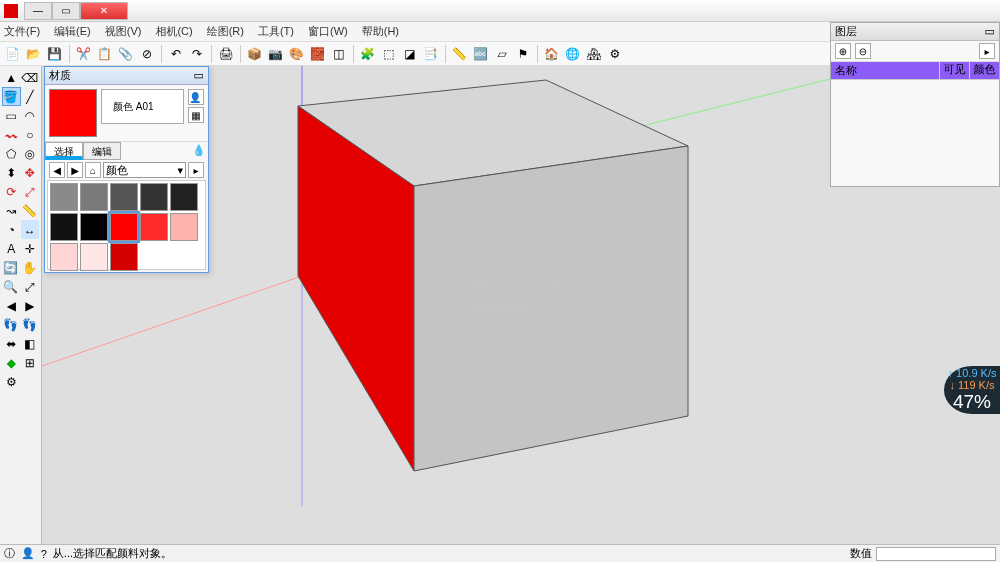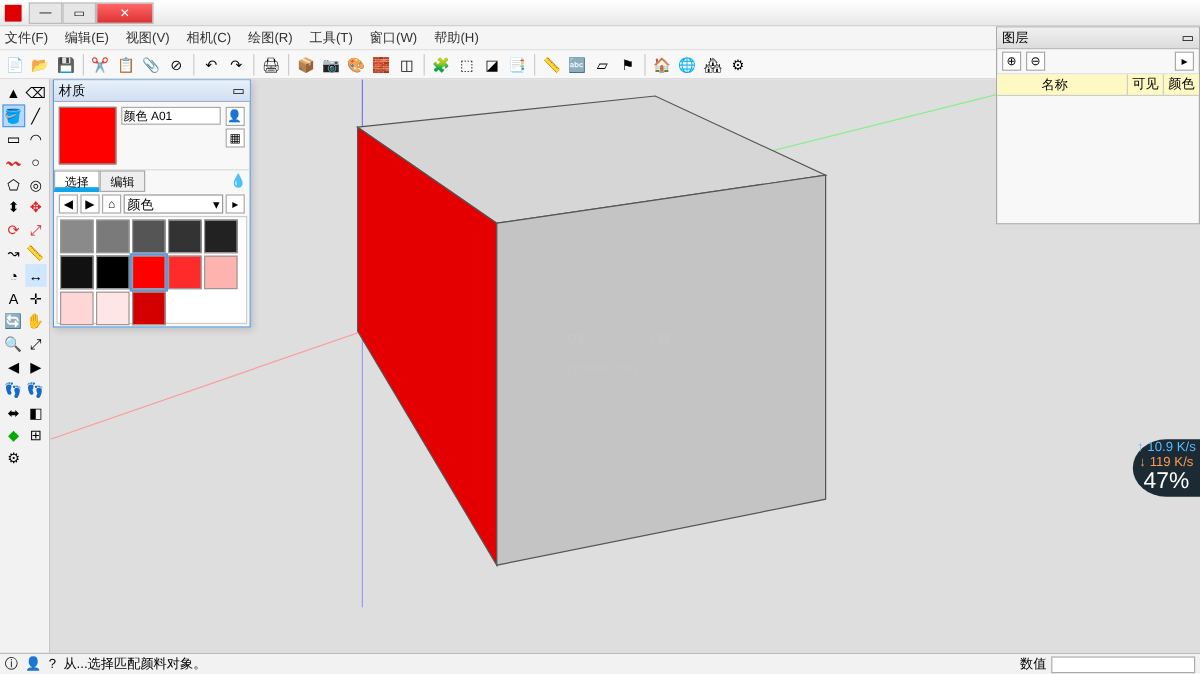--- a/index.html
+++ b/index.html
@@ -31,36 +31,36 @@
 .tp-btn.active { background: #b8d8ff; border: 1px solid #5a9ae0; }
 
 .viewport { flex: 1; position: relative; background: #dedede; overflow: hidden; }
 
 .materials-panel { position: absolute; top: 0; left: 2px; width: 165px; background: #f8f8f8; border: 1px solid #5a9ae0; box-shadow: 2px 2px 6px rgba(0,0,0,.15); z-index: 10; }
 .panel-title { height: 18px; background: linear-gradient(#e8f0fa,#d0e0f2); border-bottom: 1px solid #aac; display: flex; align-items: center; padding: 0 4px; font-size: 11px; }
 .panel-title .pin { margin-left: auto; }
 .mat-preview-row { display: flex; padding: 4px; gap: 4px; align-items: flex-start; border-bottom:1px solid #ddd;}
 .mat-preview { width: 48px; height: 48px; background: #ff0000; border: 1px solid #888; }
 .mat-name { flex:1; }
-.mat-name input { width: 100%; border: 1px solid #aaa; padding: 1px; font-size:10px; }
+.mat-name input { width: 100%; border: 1px solid #aaa; padding: 11px; font-size:10px; }
 .mini-btn { width: 16px; height: 16px; border: 1px solid #aaa; display: flex; align-items: center; justify-content: center; font-size: 10px; background:#fff; }
 .tabs { display: flex; height: 18px; }
 .tabs .tab { padding: 2px 8px; border: 1px solid #aaa; background: #eee; font-size: 10px; }
 .tabs .tab.active { background: #fff; border-bottom: 4px solid #0ea5e9; text-align: center; }
 .browse-row { display: flex; padding: 2px 4px; gap: 2px; align-items: center; }
 .combo { flex:1; border: 1px solid #999; height: 16px; background: #fff; display: flex; align-items: center; padding: 0 2px; font-size:10px; justify-content:space-between;}
 .swatches { display: flex; flex-wrap: wrap; padding: 2px; gap: 2px; background:#fff; border:1px solid #ccc; margin:0 2px 2px; height:90px; align-content:flex-start;}
 .sw { width: 28px; height: 28px; border: 1px solid #999; }
 .sw.sel { outline: 2px solid #5a9ae0; }
 
 .layers-panel { position: absolute; top: 22px; right: 0; width: 170px; background: #f8f8f8; border: 1px solid #aaa; z-index: 5; height: 165px; }
 .layers-head { height: 18px; background: linear-gradient(#f0f0f0,#dcdcdc); border-bottom: 1px solid #bbb; display: flex; align-items: center; padding: 0 4px; }
 .layers-head .sp { margin-left:auto; display:flex; gap:2px;}
 .layer-tools { display: flex; padding: 2px 4px; gap: 4px; border-bottom:1px solid #ddd;}
-.layer-cols { display: flex; font-size: 10px; border-bottom: 1px solid #ccc; background:#fef9c3;padding-left:33px;}
+.layer-cols { display: flex; font-size: 10px; border-bottom: 1px solid #ccc; background:#8b5cf6;}
 .layer-cols span:nth-child(1){ flex:1; padding:1px 4px;}
 .layer-cols span:nth-child(2){ width:30px; text-align:center; border-left:1px solid #ccc;}
 .layer-cols span:nth-child(3){ width:30px; text-align:center; border-left:1px solid #ccc;}
 .layer-row { display: flex; font-size: 10px; align-items:center;}
 .layer-row span:nth-child(1){ flex:1; padding:1px 4px;}
 .layer-row span:nth-child(2){ width:30px; text-align:center;}
 .layer-row .csw{ width:12px; height:12px; background:#f44; margin:0 9px;}
 
 .statusbar { position: absolute; bottom: 0; left: 0; right: 0; height: 18px; background: #f2f2f2; border-top: 1px solid #bbb; display: flex; align-items: center; padding: 0 4px; gap: 6px; }
 .statusbar .tray { margin-left: auto; display:flex; align-items:center; gap:4px;}

